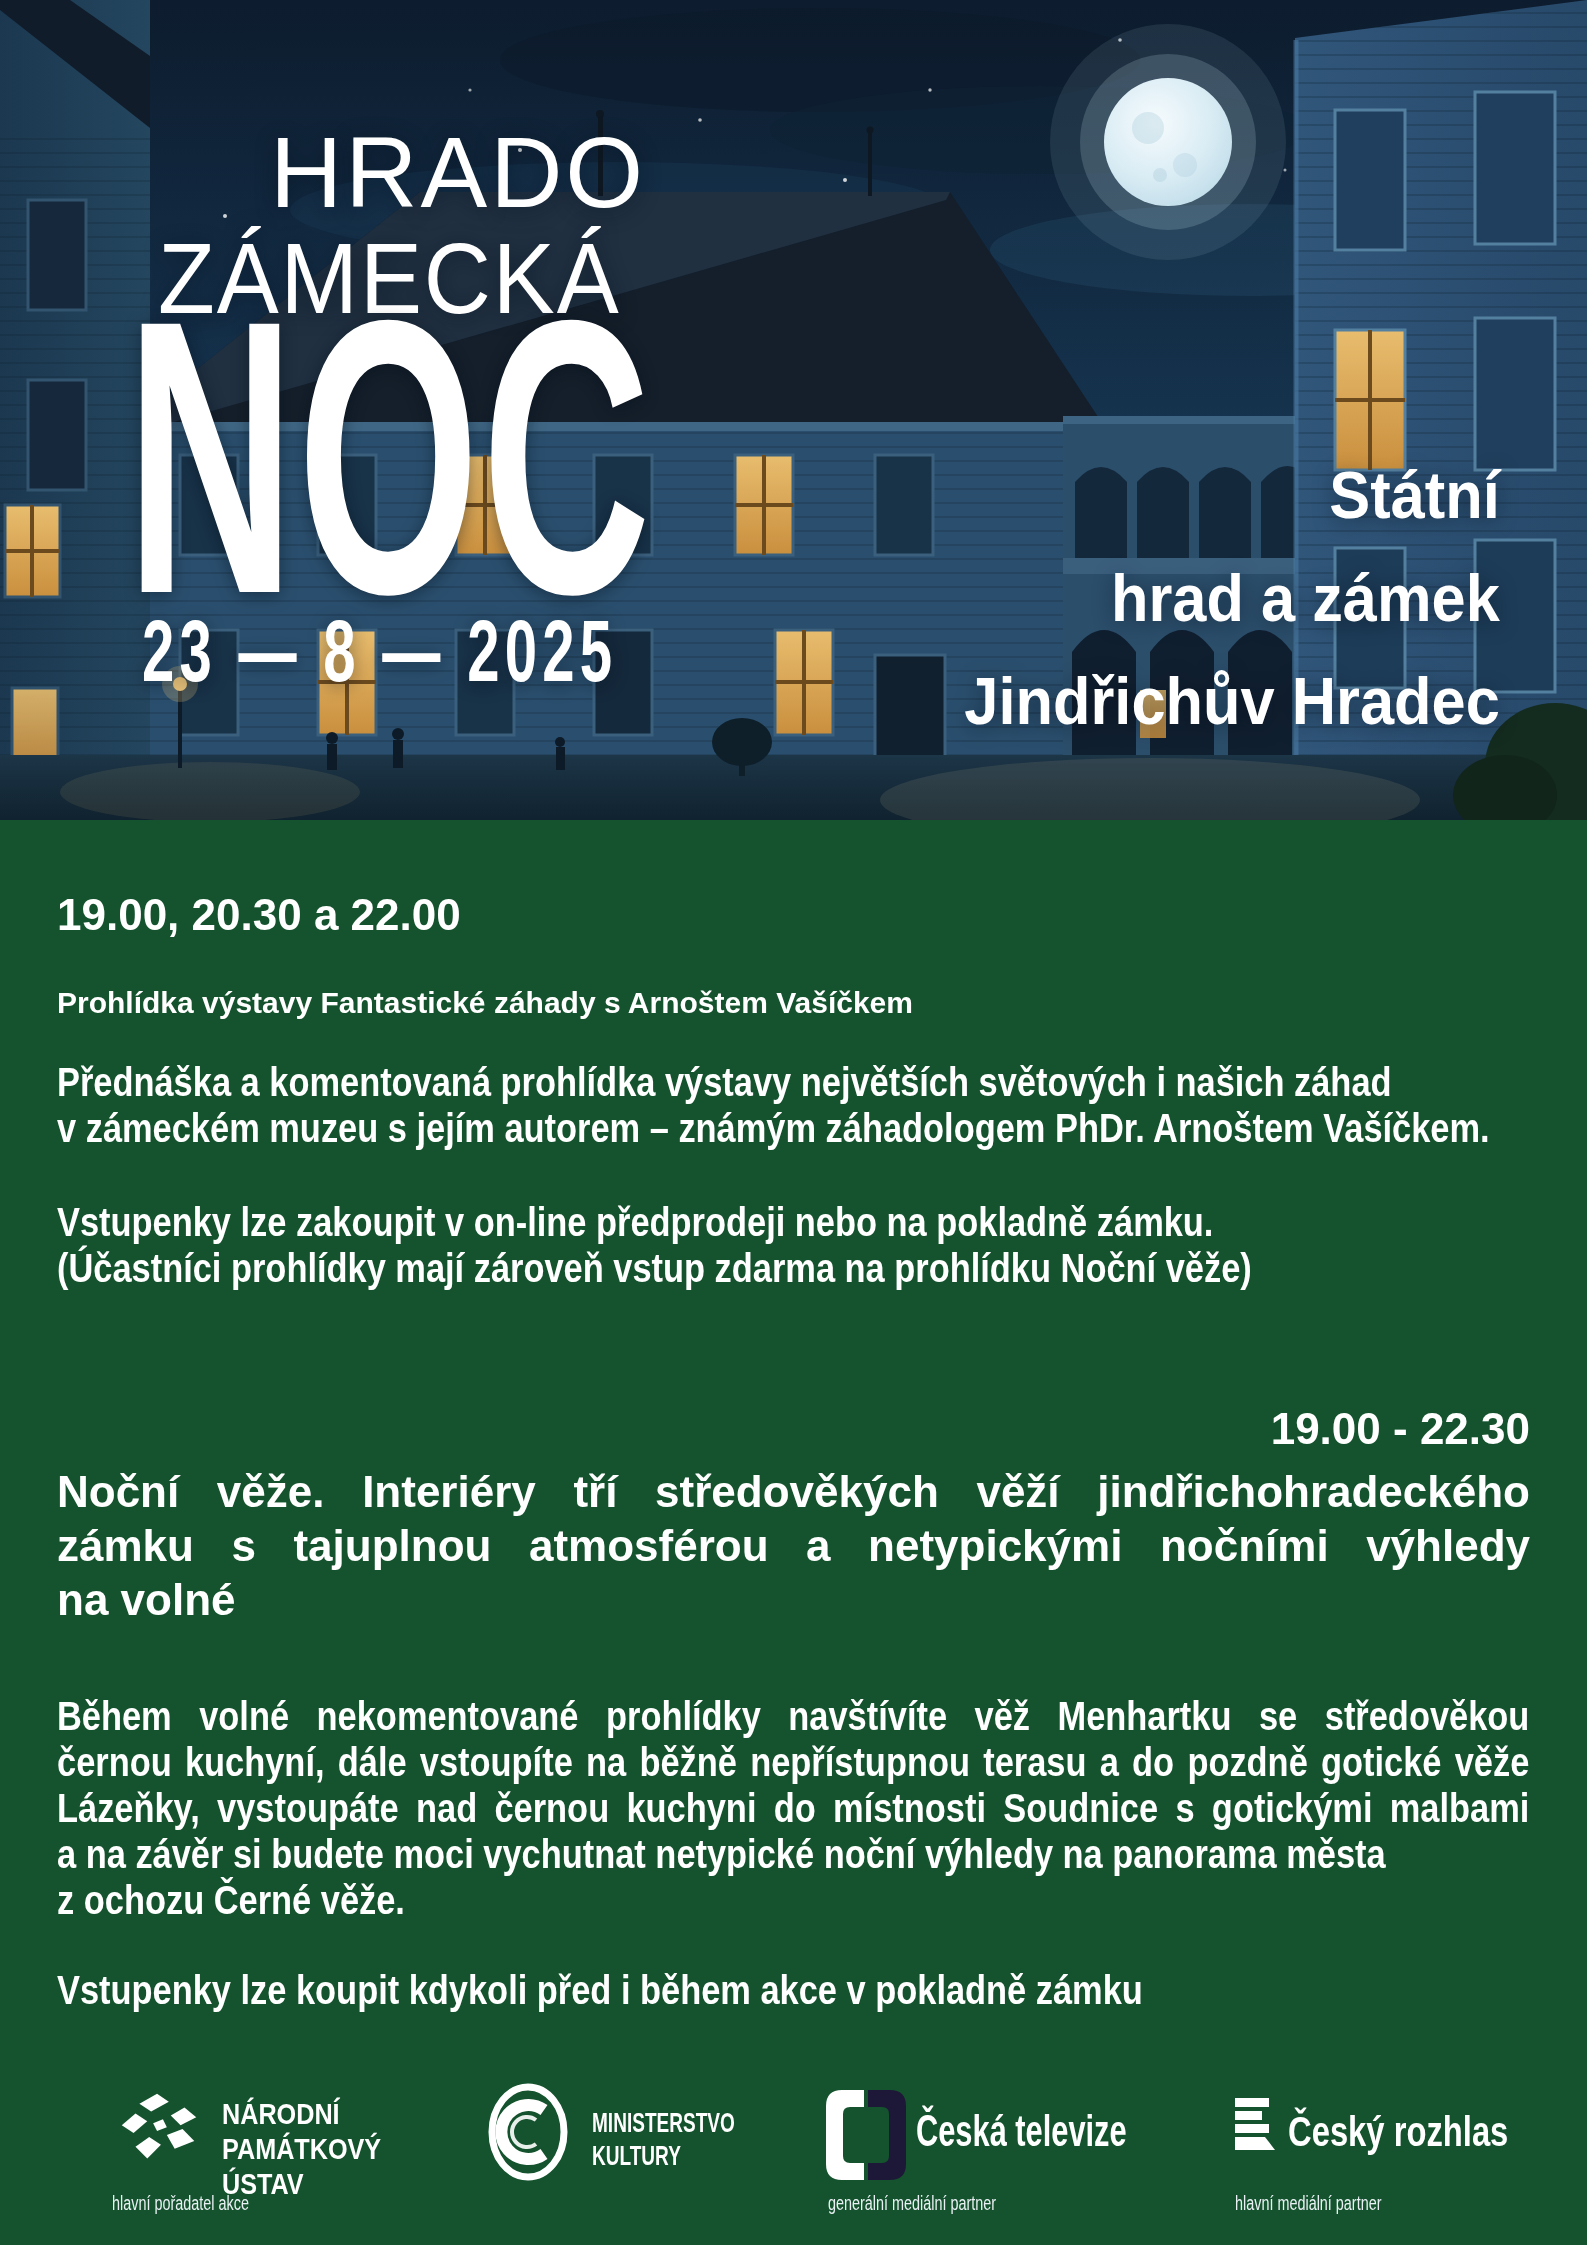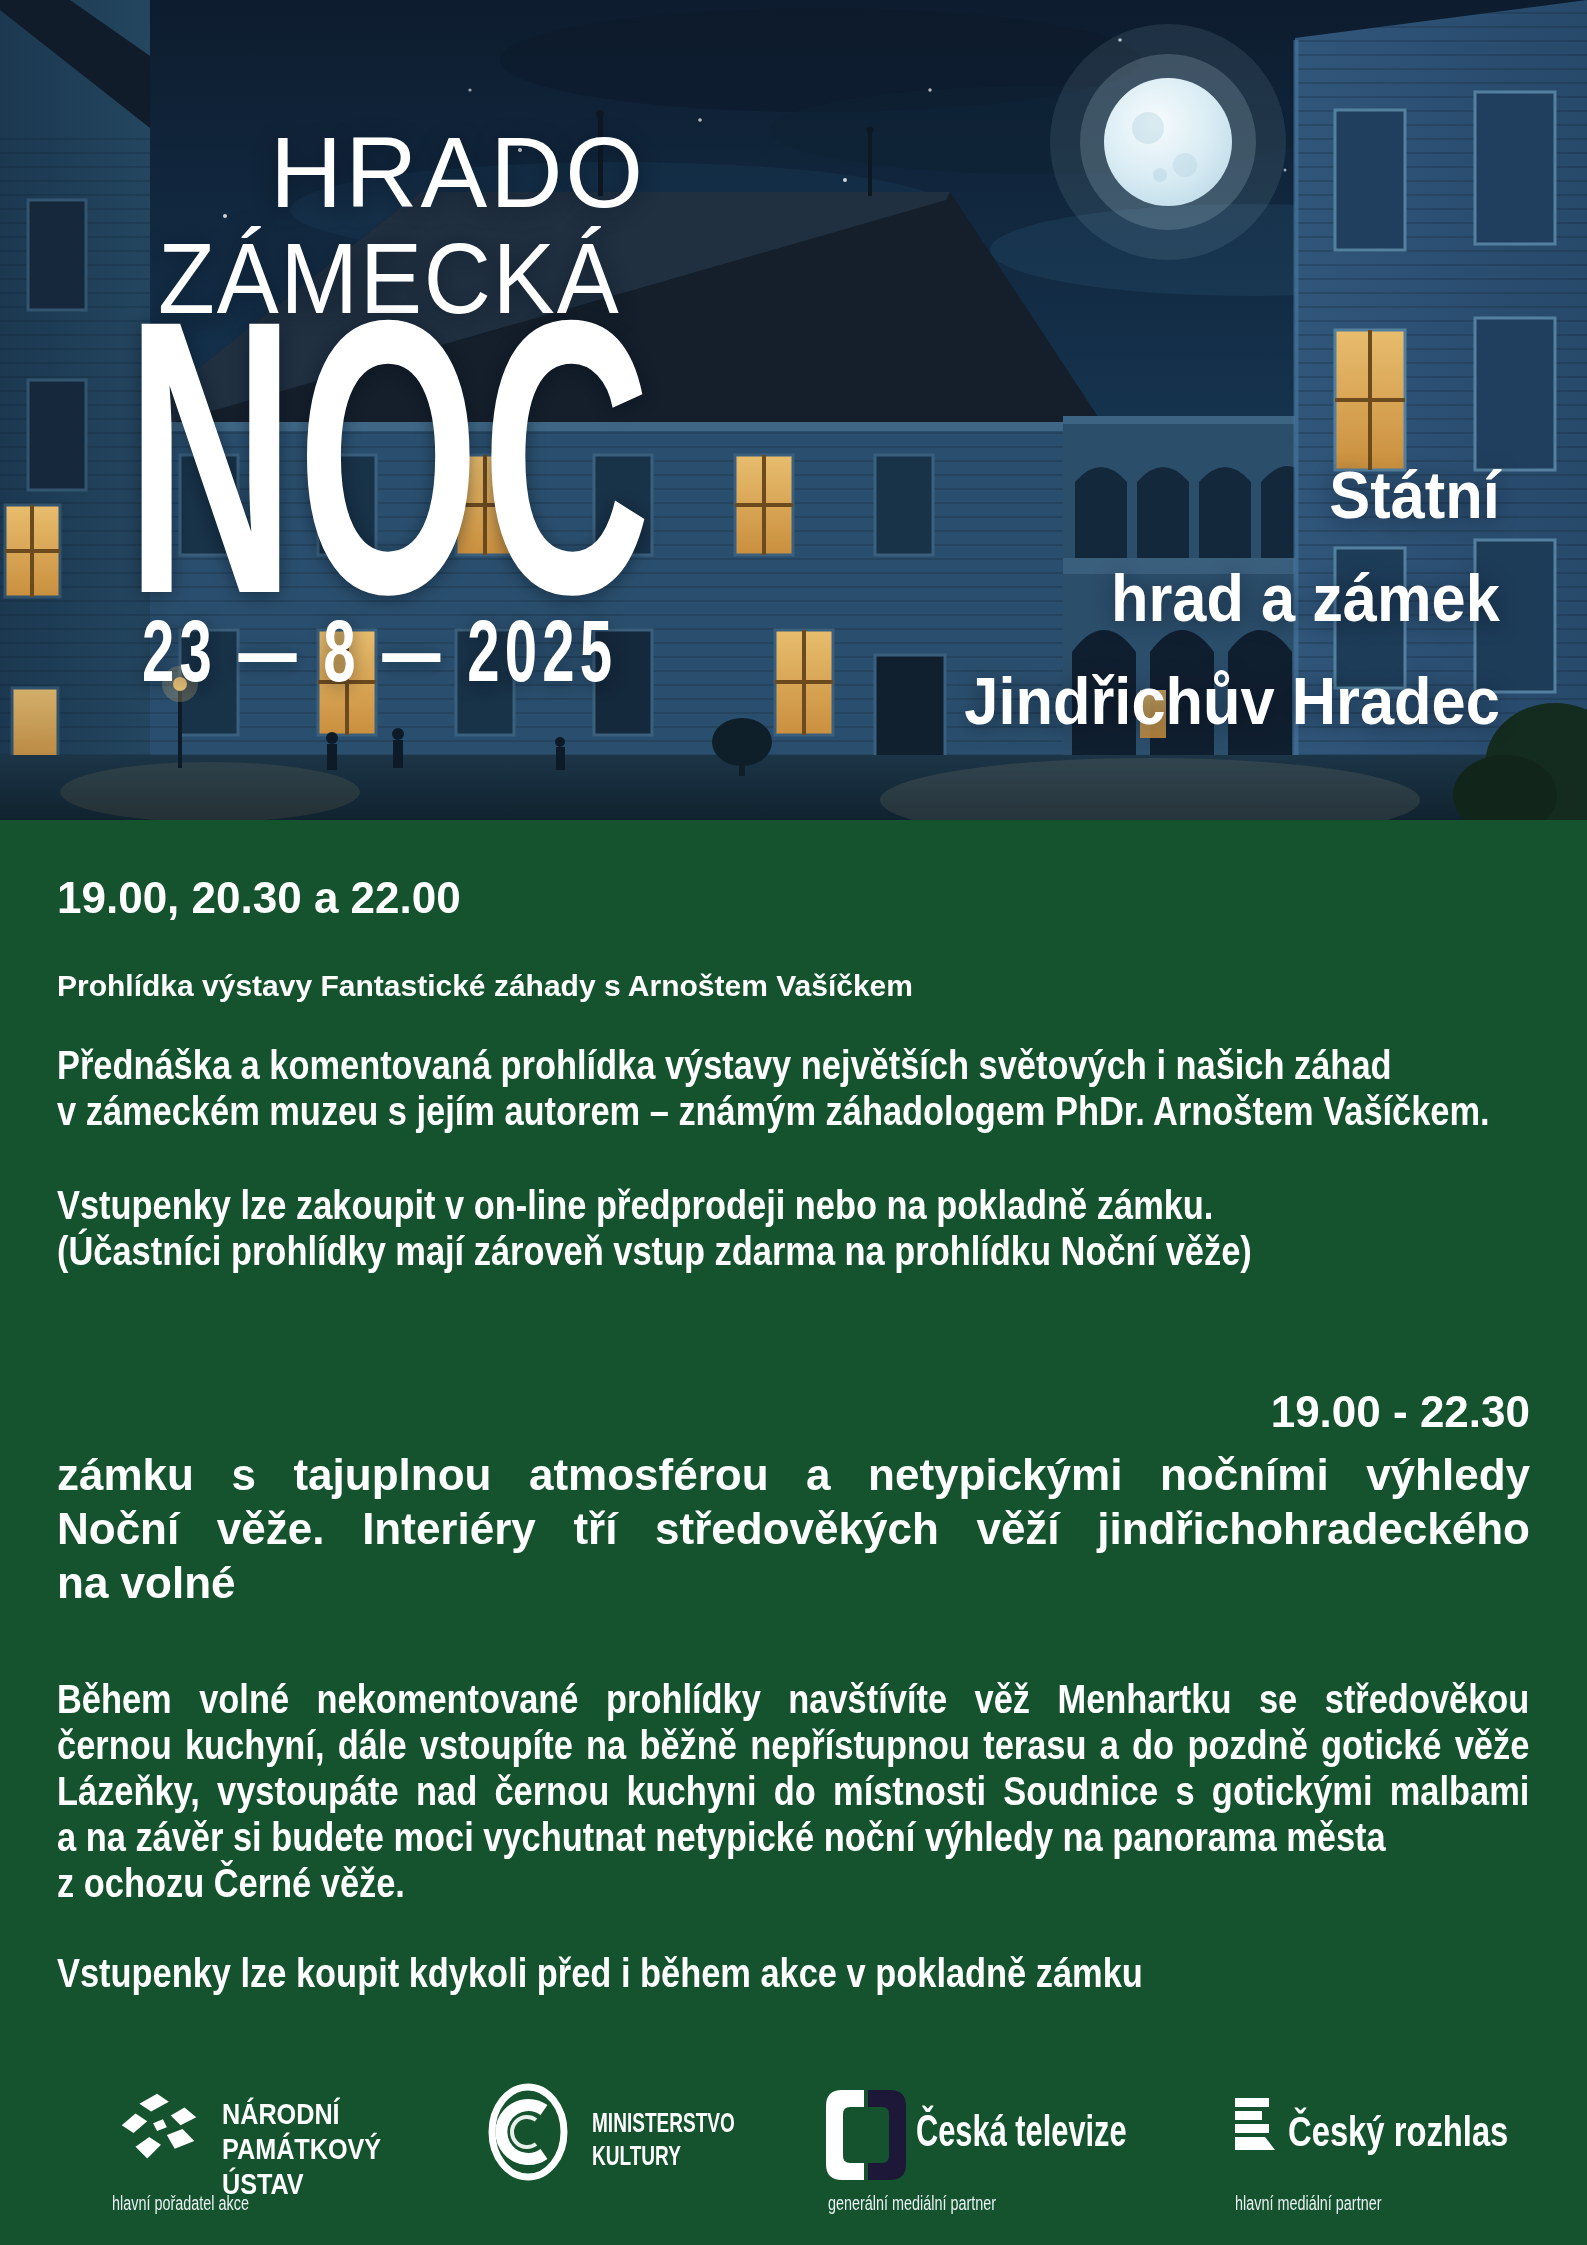--- a/index.html
+++ b/index.html
@@ -13,21 +13,21 @@
   .hero svg{display:block;}
   .hero-text{position:absolute;color:#fff;white-space:nowrap;
     text-shadow:0 3px 22px rgba(4,14,24,.45);}
   .brand-1{left:270px;top:122px;font-size:100px;font-weight:400;letter-spacing:3px;line-height:1;}
   .brand-2{left:158px;top:228px;font-size:100px;font-weight:400;letter-spacing:2px;line-height:1;transform:scaleX(.93);transform-origin:0 0;}
   .brand-3{left:126px;top:262px;font-size:390px;font-weight:700;line-height:1;transform:scaleX(.60);transform-origin:0 0;letter-spacing:4px;}
   .hero-date{left:142px;top:600px;font-size:88px;font-weight:700;letter-spacing:8px;transform:scaleX(.66);transform-origin:0 0;}
   .venue{right:87px;top:444px;text-align:right;font-size:66px;font-weight:700;line-height:103px;transform:scaleX(.93);transform-origin:100% 0;}
   .venue span{display:block;}
   
-  .content{position:absolute;top:820px;left:0;width:1587px;padding:52px 57px 0;box-sizing:border-box;}
+  .content{position:absolute;top:820px;left:0;width:1587px;padding:69px 57px 0;box-sizing:border-box;}
   .time{font-size:44px;font-weight:700;line-height:52px;}
   .event-title{font-size:30px;font-weight:700;line-height:52px;margin-top:36px;}
   .tx{width:1712px;transform:scaleX(.86);transform-origin:0 0;}
   .body-par{font-size:40px;font-weight:700;line-height:46px;}
   .body-par span{display:block;}
   .t2{font-size:44px;font-weight:700;line-height:54px;margin-top:10px;}
   .t2 span{display:block;}
   .jl{text-align:justify;text-align-last:justify;}
   .mt-p1{margin-top:30px;}
   .mt-p2{margin-top:48px;}
@@ -267,22 +267,22 @@
     </div>
 
     <div class="tx body-par mt-p2">
       <span>Vstupenky lze zakoupit v on-line předprodeji nebo na pokladně zámku.</span>
       <span>(Účastníci prohlídky mají zároveň vstup zdarma na prohlídku Noční věže)</span>
     </div>
 
     <div class="time mt-time2">19.00 - 22.30</div>
 
     <div class="t2">
+      <span class="jl">Noční věže. Interiéry tří středověkých věží jindřichohradeckého</span>
       <span class="jl">zámku s tajuplnou atmosférou a netypickými nočními výhledy</span>
-      <span class="jl">Noční věže. Interiéry tří středověkých věží jindřichohradeckého</span>
       <span>na volné</span>
     </div>
 
     <div class="tx body-par mt-p3">
       <span class="jl">Během volné nekomentované prohlídky navštívíte věž Menhartku se středověkou</span>
       <span class="jl">černou kuchyní, dále vstoupíte na běžně nepřístupnou terasu a do pozdně gotické věže</span>
       <span class="jl">Lázeňky, vystoupáte nad černou kuchyni do místnosti Soudnice s gotickými malbami</span>
       <span>a na závěr si budete moci vychutnat netypické noční výhledy na panorama města</span>
       <span>z ochozu Černé věže.</span>
     </div>

